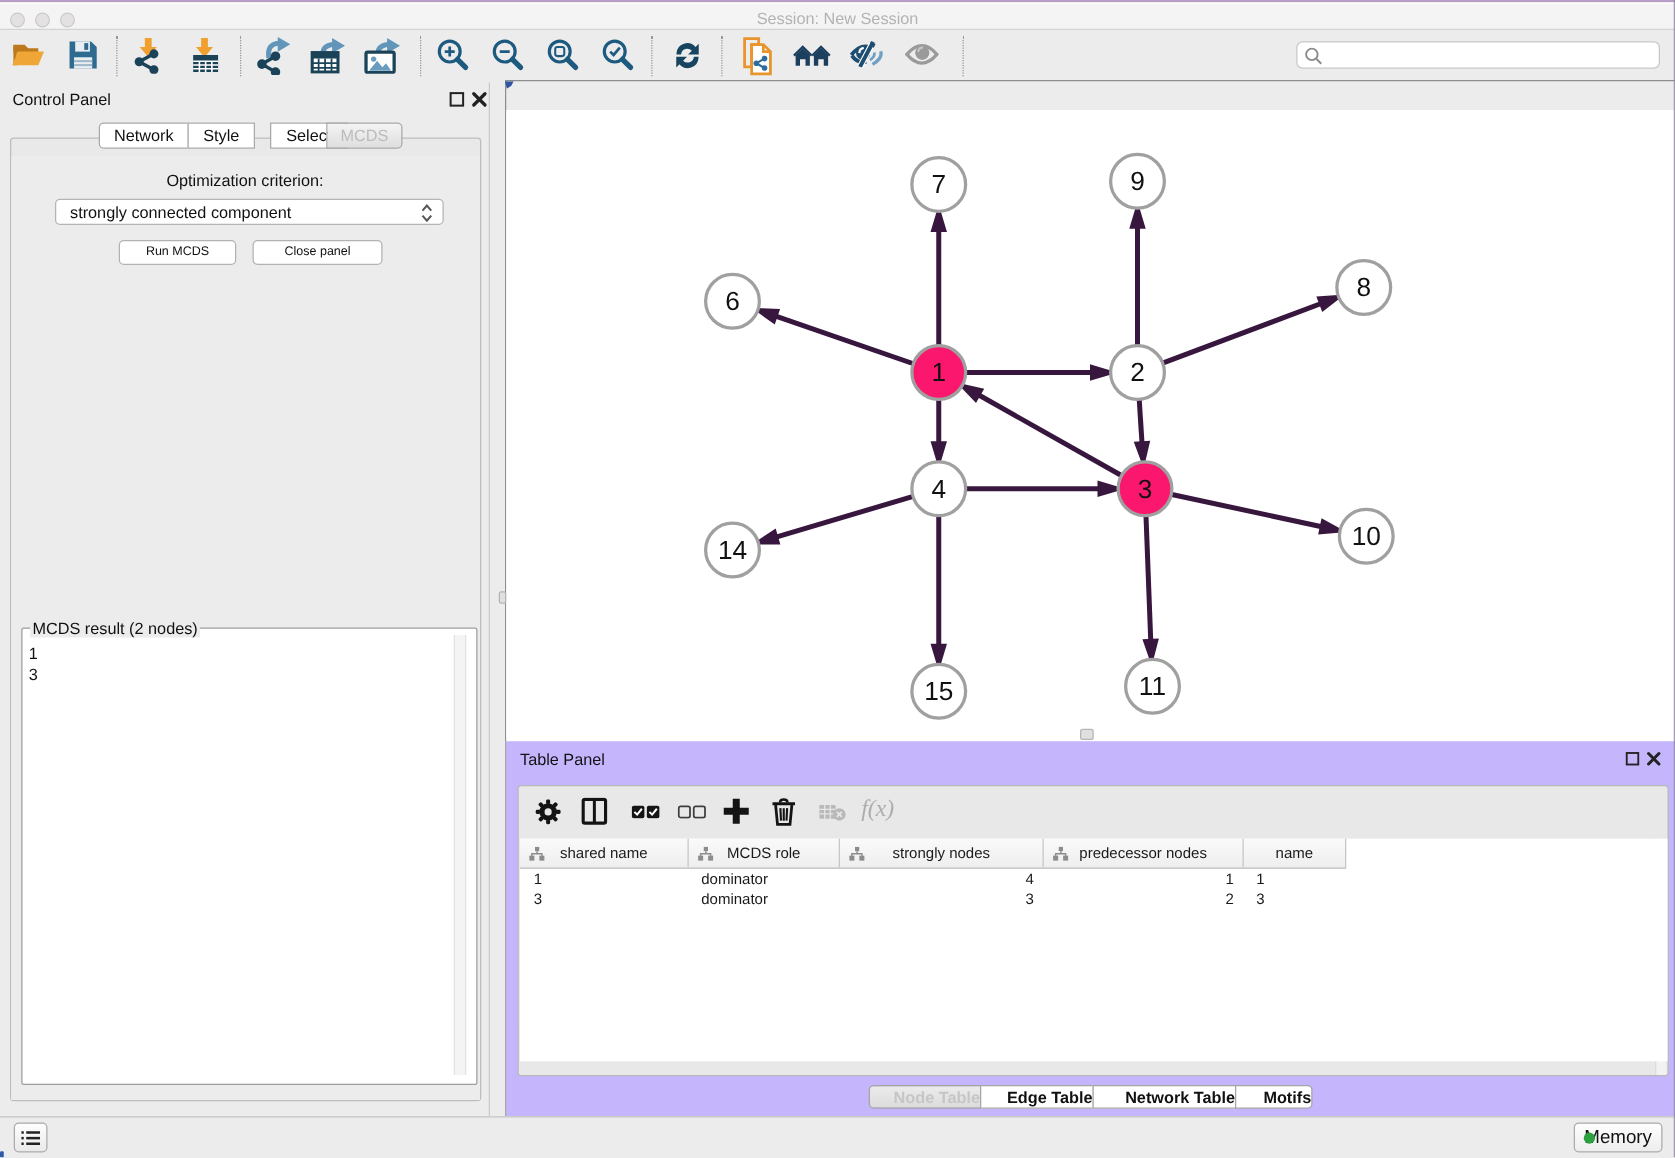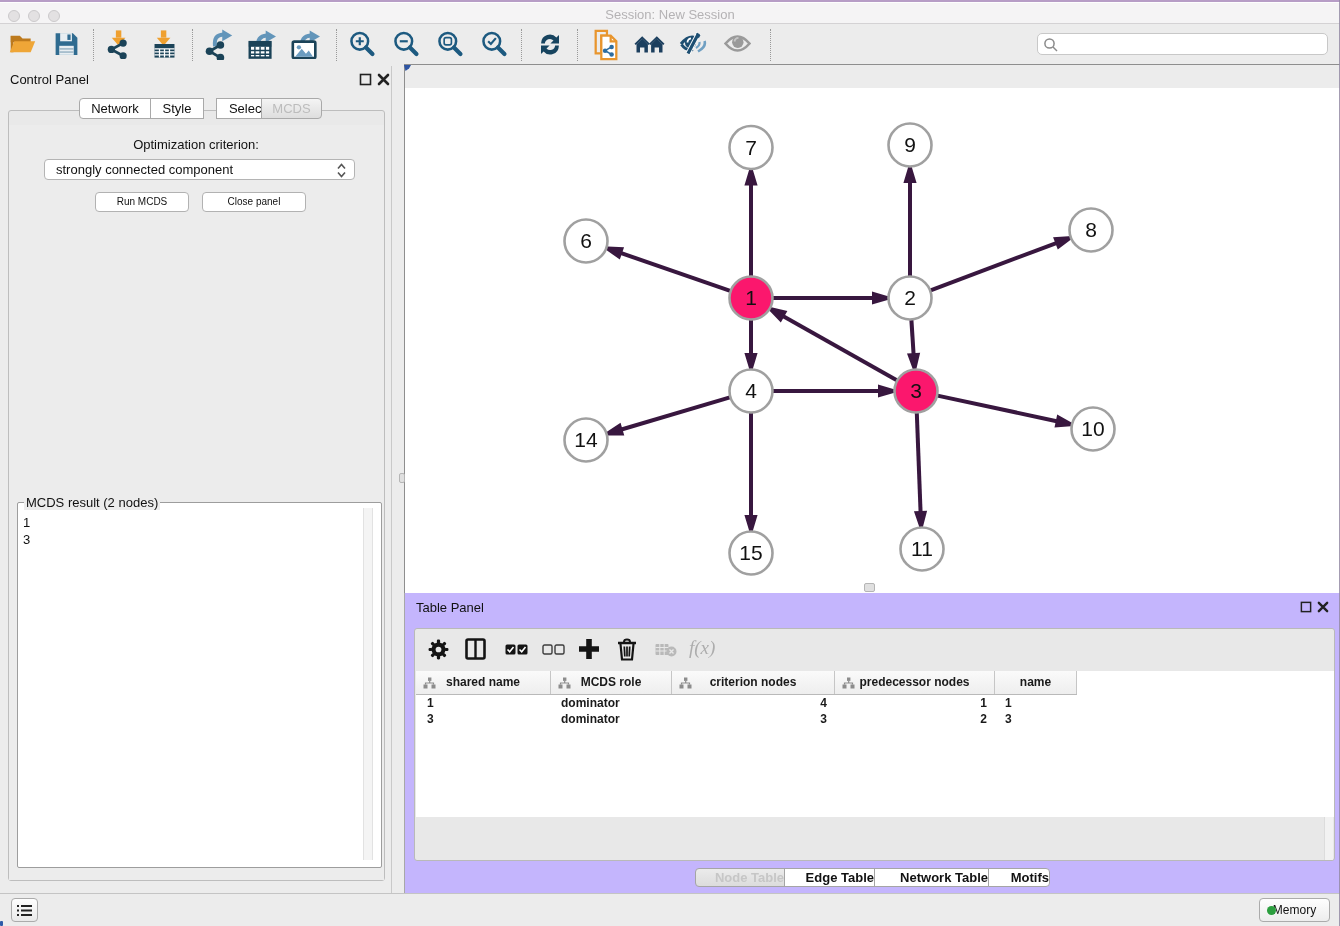--- a/index.html
+++ b/index.html
@@ -37,33 +37,33 @@
 #netframe { position:absolute; left:404px; top:64px; width:936px; height:529px; border:1px solid #8e8e8e; border-right:none; }
 #nf-title { position:absolute; left:0; top:0; width:100%; height:22px; background:linear-gradient(#fdfdfd,#e9e9e9 55%,#d6d6d6); border-bottom:1px solid #a8a8a8; }
 #nf-title .t { position:absolute; top:4px; width:100%; text-align:center; font-size:13px; font-weight:bold; color:#1a1a1a; }
 .nf-btn { position:absolute; top:6px; width:13px; height:13px; border-radius:50%; } .nf-btn svg { display:block; }
 #nf-canvas { position:absolute; left:0; top:23px; width:936px; height:506px; background:#fff; }
 
 #tpanel { position:absolute; left:404px; top:593px; width:936px; height:300px; background:#c4b5fd; border-left:1px solid #a8a8a8; }
 #tpanel .hdr { position:absolute; left:11px; top:7px; font-size:13px; color:#111; }
 #tp-box { position:absolute; left:9px; top:35px; width:921px; height:233px; border:1px solid #b9b9b9; border-radius:3px; background:#e8e8e8; overflow:hidden; }
 #tp-toolbar { position:absolute; left:0; top:0; width:100%; height:42px; }
-#tp-table { position:absolute; left:1px; top:42px; width:919px; height:146px; background:#fff;font-weight:bold; }
+#tp-table { position:absolute; left:1px; top:42px; width:919px; height:178px; background:#fff; }
 #tp-tabs { position:absolute; left:0; top:275px; width:936px; height:21px; }
 .btab { position:absolute; top:0; height:19px; line-height:17px; font-size:13px; font-weight:bold; text-align:right; background:#fff; border:1px solid #a5a5a5; color:#111; }
 .thead { position:absolute; left:0; top:0; width:661px; height:24px; background:linear-gradient(#fafafa,#eeeeee); border-bottom:1px solid #b9b9b9; }
 .th { position:absolute; top:0; height:23px; border-right:1px solid #c6c6c6; font-size:12px; color:#1a1a1a; text-align:center; line-height:23px; }
 .th .treeico { position:absolute; left:7px; top:6px; }
 .trow { position:absolute; left:0; width:919px; height:16px; font-size:12px; color:#1a1a1a; }
 .trow span { position:absolute; top:1px; line-height:14px; }
 #tbl-scroll { position:absolute; right:1px; top:42px; width:9px; height:196px; background:#f2f2f2; border-left:1px solid #dcdcdc; }
 
 #statusbar { position:absolute; left:0; top:893px; width:1340px; height:33px; background:#ececec; border-top:1px solid #c4c4c4; }
 #sb-left { position:absolute; left:11px; top:4px; width:27px; height:24px; background:linear-gradient(#fefefe,#e9e9e9); border:1px solid #ababab; border-radius:4px; }
-#sb-mem { position:absolute; left:1259px; top:4px; width:71px; height:24px; background:linear-gradient(#fefefe,#ededed); border:1px solid #ababab; border-radius:4px; font-size:12px; color:#111; text-align:center; line-height:22px; padding-left:0; }
+#sb-mem { position:absolute; left:1259px; top:4px; width:71px; height:24px; background:linear-gradient(#fefefe,#ededed); border:1px solid #ababab; border-radius:4px; font-size:15px; color:#111; text-align:center; line-height:22px; padding-left:0; }
 #sb-mem .dot { position:absolute; left:7px; top:7px; width:9px; height:9px; border-radius:50%; background:#2c9f3f; }
 </style>
 </head>
 <body>
 <div id="top-strip"></div>
 <div style="position:absolute; right:0; top:0; width:1px; height:926px; background:#948ba4; z-index:40; opacity:0.85;"></div>
 <div id="titlebar">
   <div class="tl-circle" style="left:8px;"></div>
   <div class="tl-circle" style="left:28px;"></div>
   <div class="tl-circle" style="left:48px;"></div>
@@ -369,21 +369,21 @@
               <rect x="5" y="0.5" width="3.4" height="3.4" fill="#8c8c8c"></rect>
               <rect x="0.5" y="7.5" width="4" height="4" fill="#8c8c8c"></rect>
               <rect x="8.5" y="7.5" width="4" height="4" fill="#8c8c8c"></rect>
               <path d="M6.7 4 V6 M2.5 7.5 V6 H10.5 V7.5" stroke="#8c8c8c" stroke-width="1.2" fill="none"></path>
             </svg><span>MCDS role</span></div>
         <div class="th" style="left:256px; width:163px;"><svg class="treeico" width="13" height="12" viewBox="0 0 13 12">
               <rect x="5" y="0.5" width="3.4" height="3.4" fill="#8c8c8c"></rect>
               <rect x="0.5" y="7.5" width="4" height="4" fill="#8c8c8c"></rect>
               <rect x="8.5" y="7.5" width="4" height="4" fill="#8c8c8c"></rect>
               <path d="M6.7 4 V6 M2.5 7.5 V6 H10.5 V7.5" stroke="#8c8c8c" stroke-width="1.2" fill="none"></path>
-            </svg><span>criterion nodes</span></div>
+            </svg><span>strongly nodes</span></div>
         <div class="th" style="left:419px; width:160px;"><svg class="treeico" width="13" height="12" viewBox="0 0 13 12">
               <rect x="5" y="0.5" width="3.4" height="3.4" fill="#8c8c8c"></rect>
               <rect x="0.5" y="7.5" width="4" height="4" fill="#8c8c8c"></rect>
               <rect x="8.5" y="7.5" width="4" height="4" fill="#8c8c8c"></rect>
               <path d="M6.7 4 V6 M2.5 7.5 V6 H10.5 V7.5" stroke="#8c8c8c" stroke-width="1.2" fill="none"></path>
             </svg><span>predecessor nodes</span></div>
         <div class="th" style="left:579px; width:82px;"><span>name</span></div>
       </div>
       <div class="trow" style="top:24px;">
         <span style="left:11px;">1</span>

